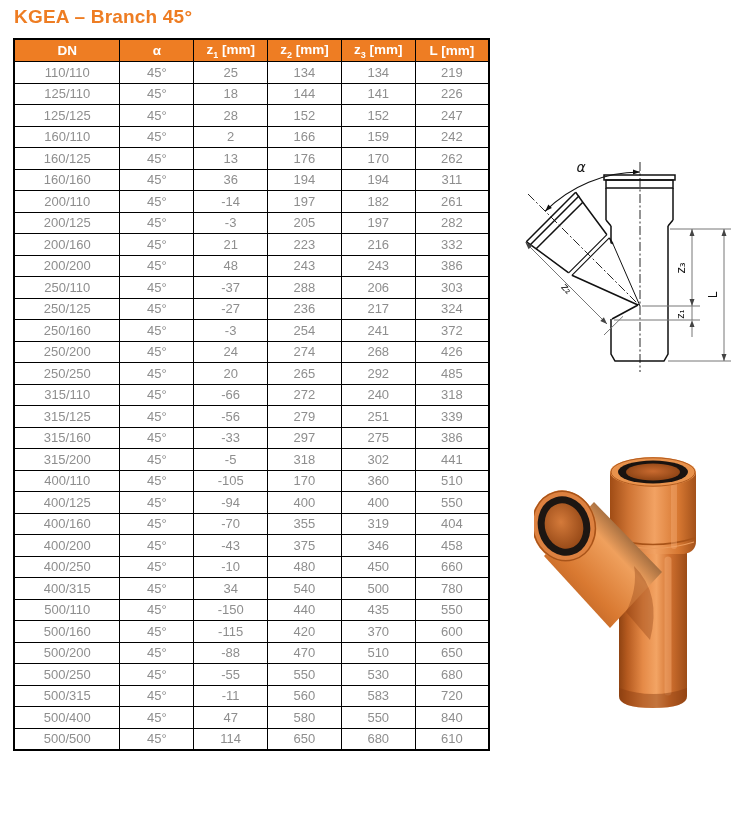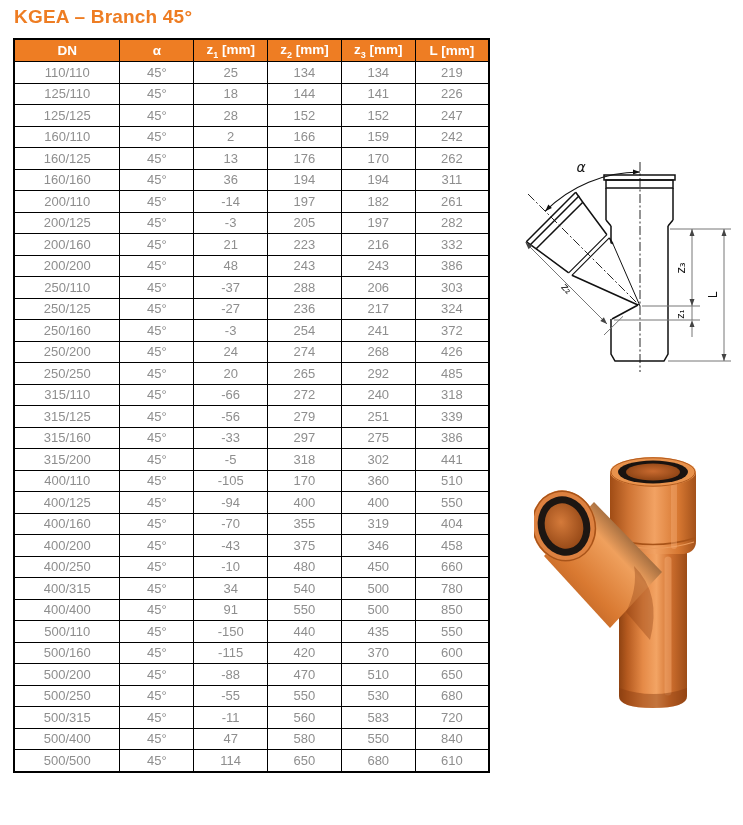--- a/index.html
+++ b/index.html
@@ -236,28 +236,20 @@
         <td>450</td>
         <td>660</td>
       </tr>
       <tr>
         <td>400/315</td>
         <td>45°</td>
         <td>34</td>
         <td>540</td>
         <td>500</td>
         <td>780</td>
-      </tr>
-      <tr>
-        <td>400/400</td>
-        <td>45°</td>
-        <td>91</td>
-        <td>550</td>
-        <td>500</td>
-        <td>850</td>
       </tr>
       <tr>
         <td>500/110</td>
         <td>45°</td>
         <td>-150</td>
         <td>440</td>
         <td>435</td>
         <td>550</td>
       </tr>
       <tr>

